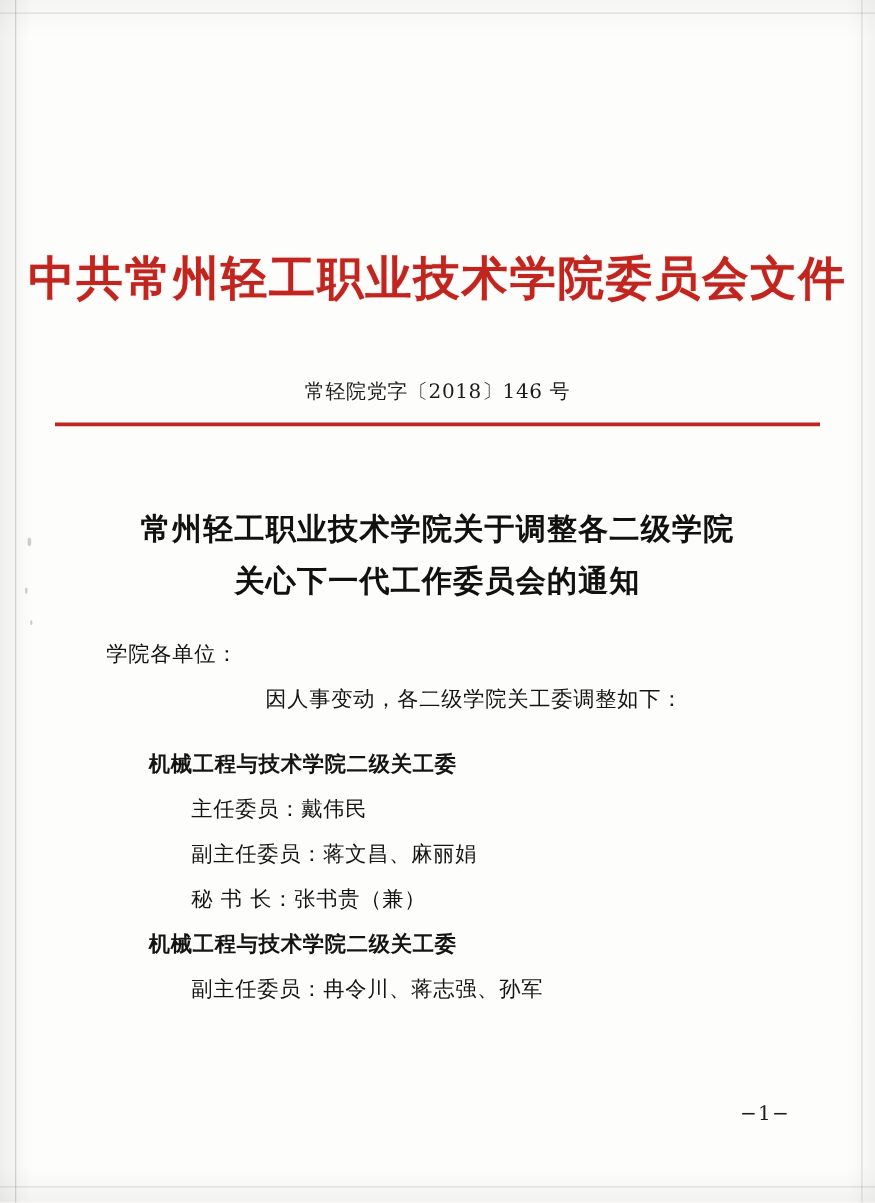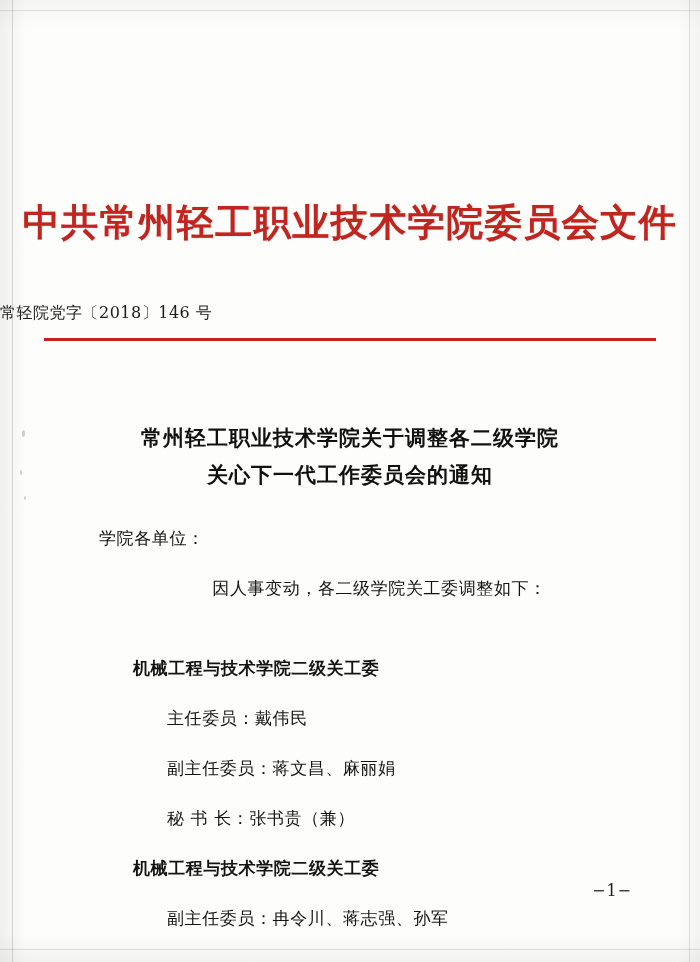--- a/index.html
+++ b/index.html
@@ -81,62 +81,62 @@
     white-space: nowrap;
     text-shadow: 0 0 1px rgba(192,37,31,0.45);
     margin-top: 24px;
   }
 
   .doc-number {
     position: absolute;
     left: 0;
     right: 0;
     top: 303px;
-    text-align: left;
+    text-align: center;
     font-size: 16px;
     color: #1b1b1b;
     letter-spacing: 0.5px;
   }
 
   .red-rule {
     position: absolute;
     left: 44px;
     right: 44px;
     top: 338px;
     height: 2.5px;
     background: #c0251f;
   }
 
   
   .doc-title {
     position: absolute;
     left: 70px;
     right: 70px;
-    top: 420px;
+    top: 402px;
     text-align: center;
-    font-size: 21px;
+    font-size: 24px;
     font-weight: bold;
     line-height: 1.75;
     color: #111111;
     letter-spacing: 1px;
   }
 
   
   .body-block {
     position: absolute;
     left: 83px;
     right: 60px;
     top: 505px;
     font-size: 17px;
     line-height: 2.0;
     color: #141414;
     letter-spacing: 0.6px;
   }
   .p {
-    margin: 16px;
+    margin: 2px;
     white-space: pre;
   }
   .p.indent2 { padding-left: 36px; text-align: center; }
   .p.indent3 { padding-left: 68px; }
   .p.bold { font-weight: bold; padding-left: 34px; }
   .spacer { height: 14px; }
 
   .page-number {
     position: absolute;
     right: 68px;

